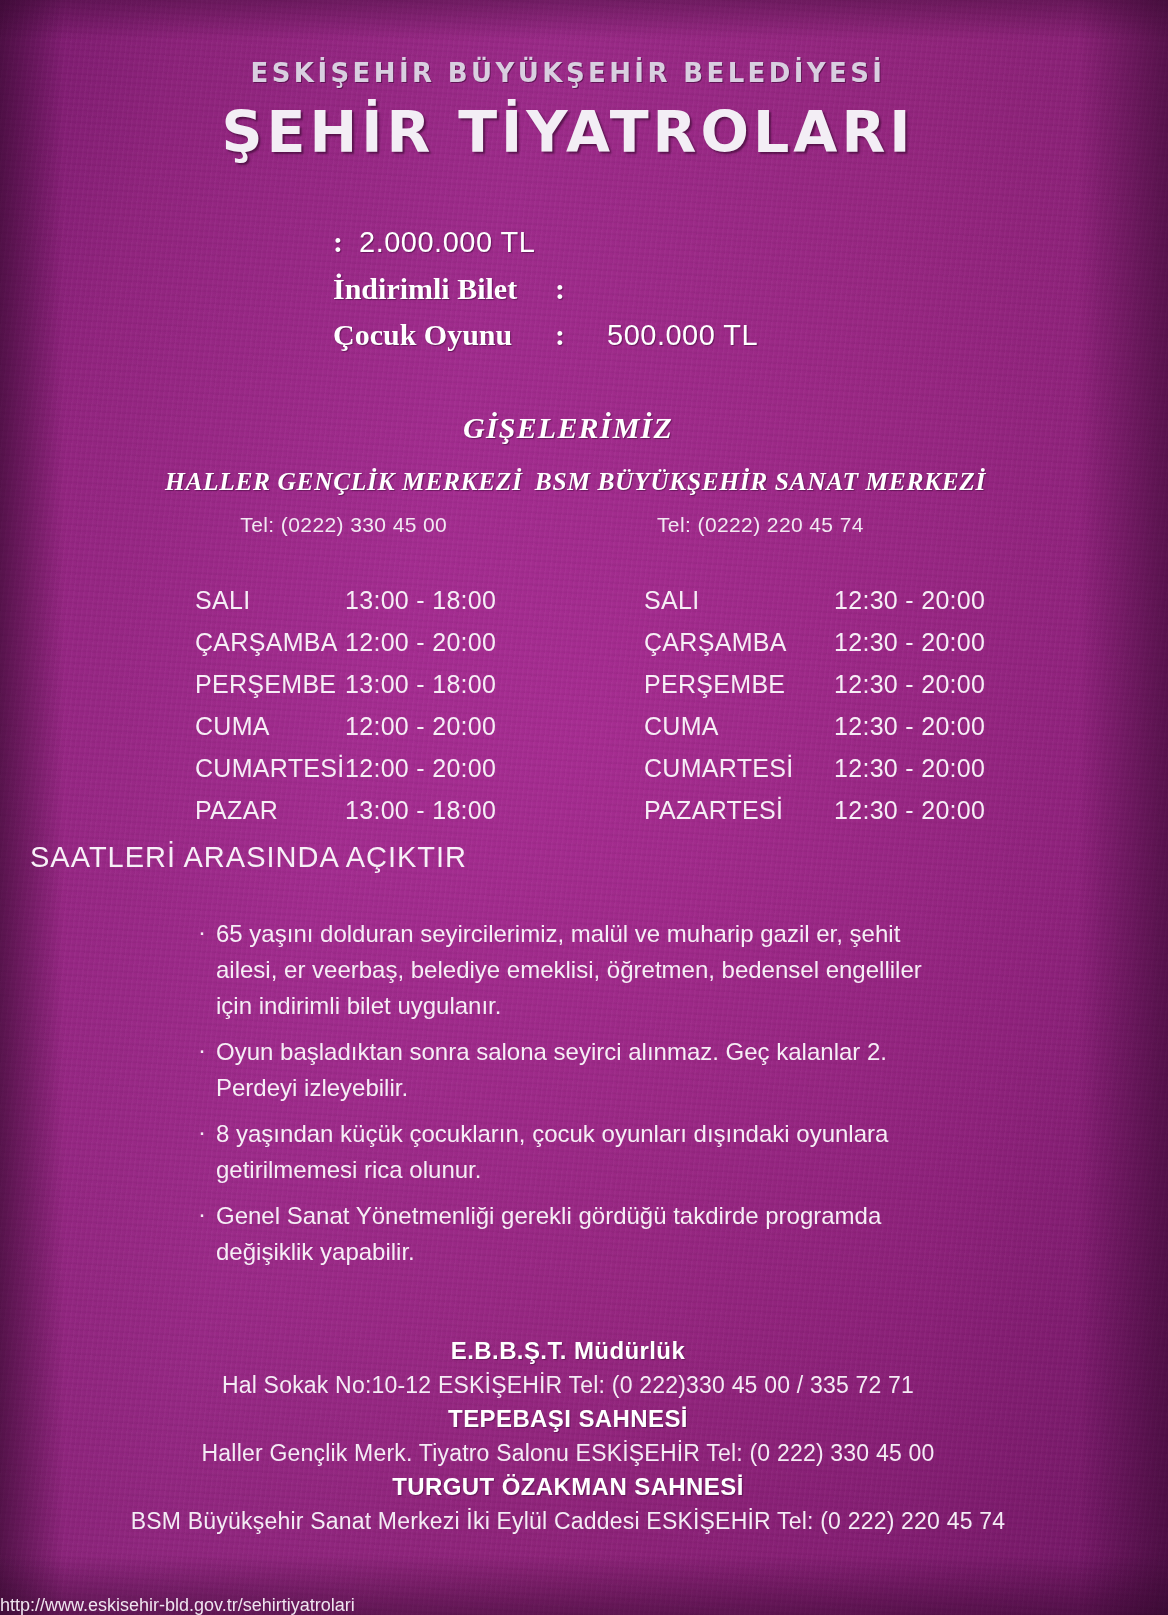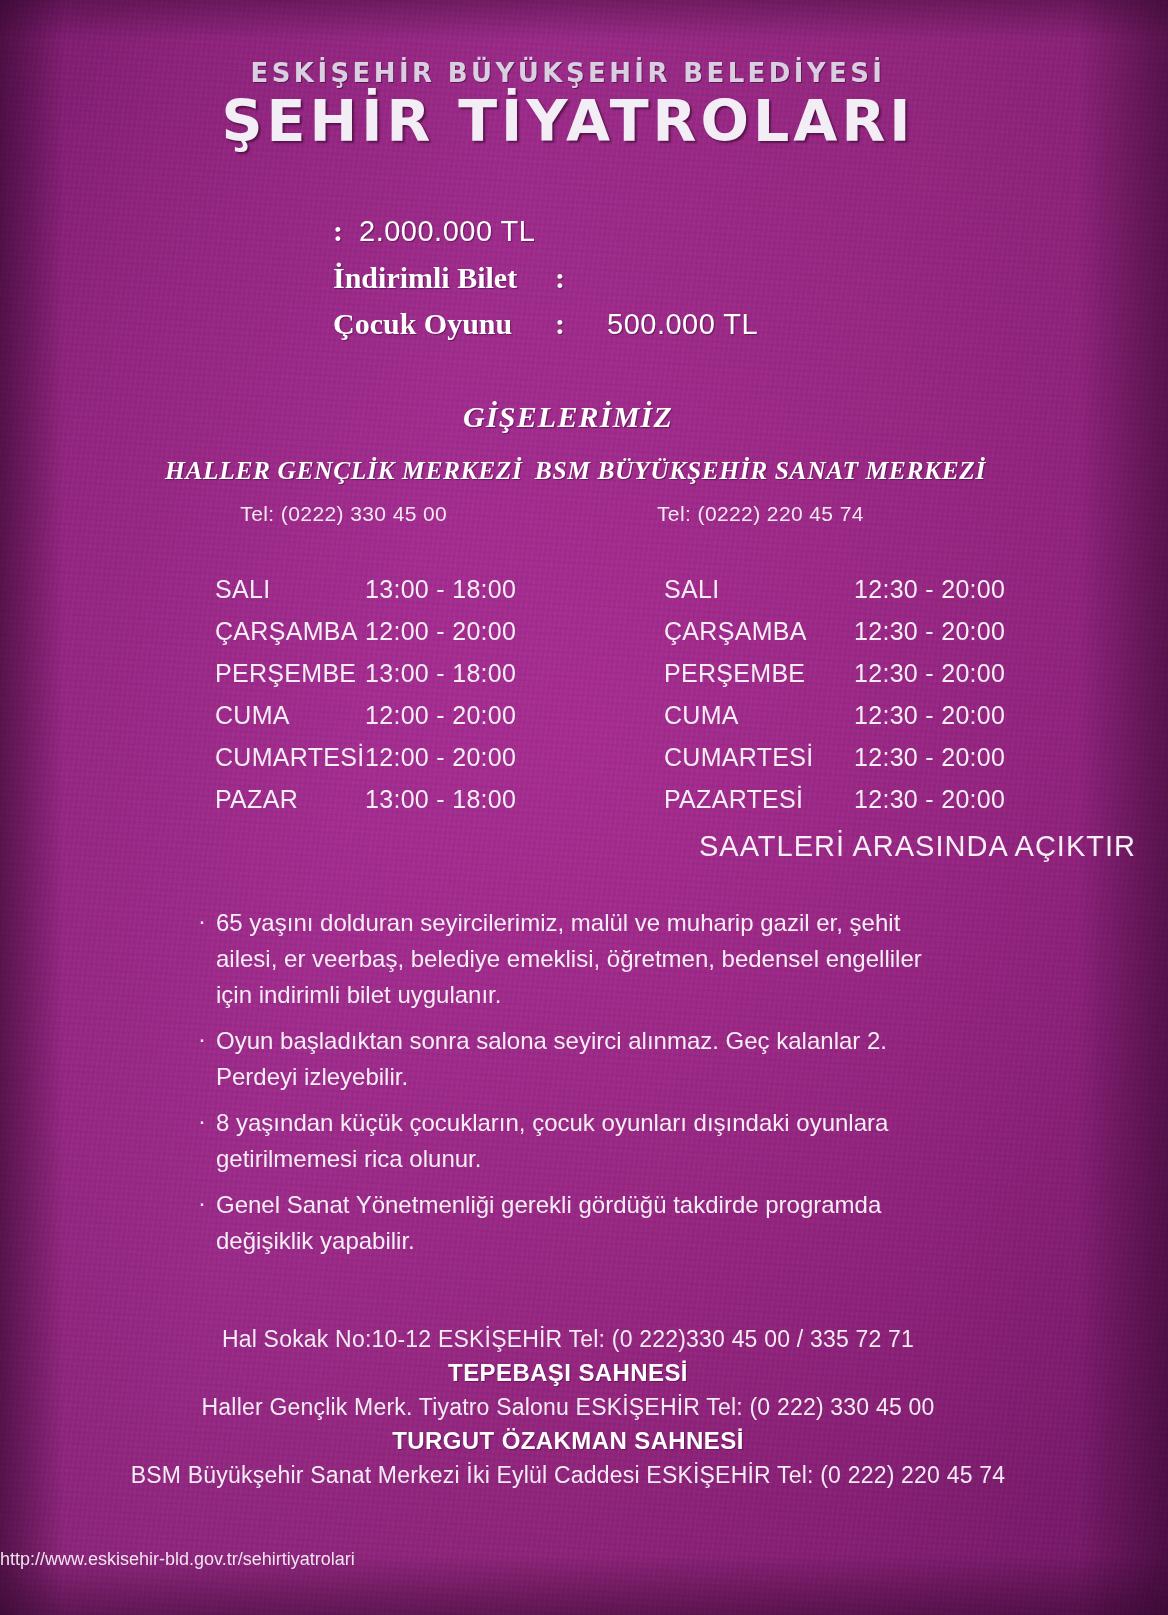--- a/index.html
+++ b/index.html
@@ -74,21 +74,21 @@
     font-weight: bold;
     letter-spacing: 3.4px;
     color: #d9cfe0;
     text-shadow: 1px 1px 0 rgba(60,10,55,0.6);
   }
   .main-title {
     font-family: "DejaVu Sans", sans-serif;
     font-size: 57px;
     font-weight: bold;
     letter-spacing: 4px;
-    margin-top: 0;
+    margin-top: 11px;
     color: #f3eef5;
     text-shadow: 2px 2px 2px rgba(55,8,48,0.65);
   }
 
   
   .prices {
     margin: 54px auto 0 auto;
     width: 470px;
   }
   .price-row {
@@ -155,27 +155,26 @@
     justify-content: space-between;
   }
   .hours-col { width: 360px; }
   .hours-col.right { width: 372px; }
   .hour-row {
     display: flex;
     font-size: 25px;
     line-height: 1.68;
     letter-spacing: 0.3px;
     color: #f6eef6;
-    margin-left: 20px;
   }
   .hours-col.left .day { width: 150px; }
   .hours-col.right .day { width: 190px; }
   .time { white-space: nowrap; }
   .open-note {
-    text-align: right;
+    text-align: left;
     margin-top: 10px;
     padding-left: 30px;
     font-size: 29px;
     letter-spacing: 1px;
     color: #f7f0f7;
   }
 
   
   .rules {
     margin: 42px auto 0 auto;
@@ -339,20 +338,21 @@
       <span class="bullet">·</span>
       <span class="rule-text">8 yaşından küçük çocukların, çocuk oyunları dışındaki oyunlara getirilmemesi rica olunur.</span>
     </div>
     <div class="rule">
       <span class="bullet">·</span>
       <span class="rule-text">Genel Sanat Yönetmenliği gerekli gördüğü takdirde programda değişiklik  yapabilir.</span>
     </div>
   </div>
 
   <div class="footer">
+    <div class="f-bold">E.B.B.Ş.T. Müdürlük</div>
     <div class="f-line">Hal Sokak No:10-12 ESKİŞEHİR  Tel: (0 222)330 45 00 / 335 72 71</div>
     <div class="f-bold">TEPEBAŞI SAHNESİ</div>
     <div class="f-line">Haller Gençlik Merk. Tiyatro Salonu ESKİŞEHİR Tel: (0 222) 330 45 00</div>
     <div class="f-bold">TURGUT ÖZAKMAN SAHNESİ</div>
     <div class="f-line">BSM Büyükşehir Sanat Merkezi  İki Eylül Caddesi  ESKİŞEHİR Tel: (0 222) 220 45 74</div>
   </div>
 
   <div class="web">
     <div>http://www.eskisehir-bld.gov.tr/sehirtiyatrolari</div>
 

